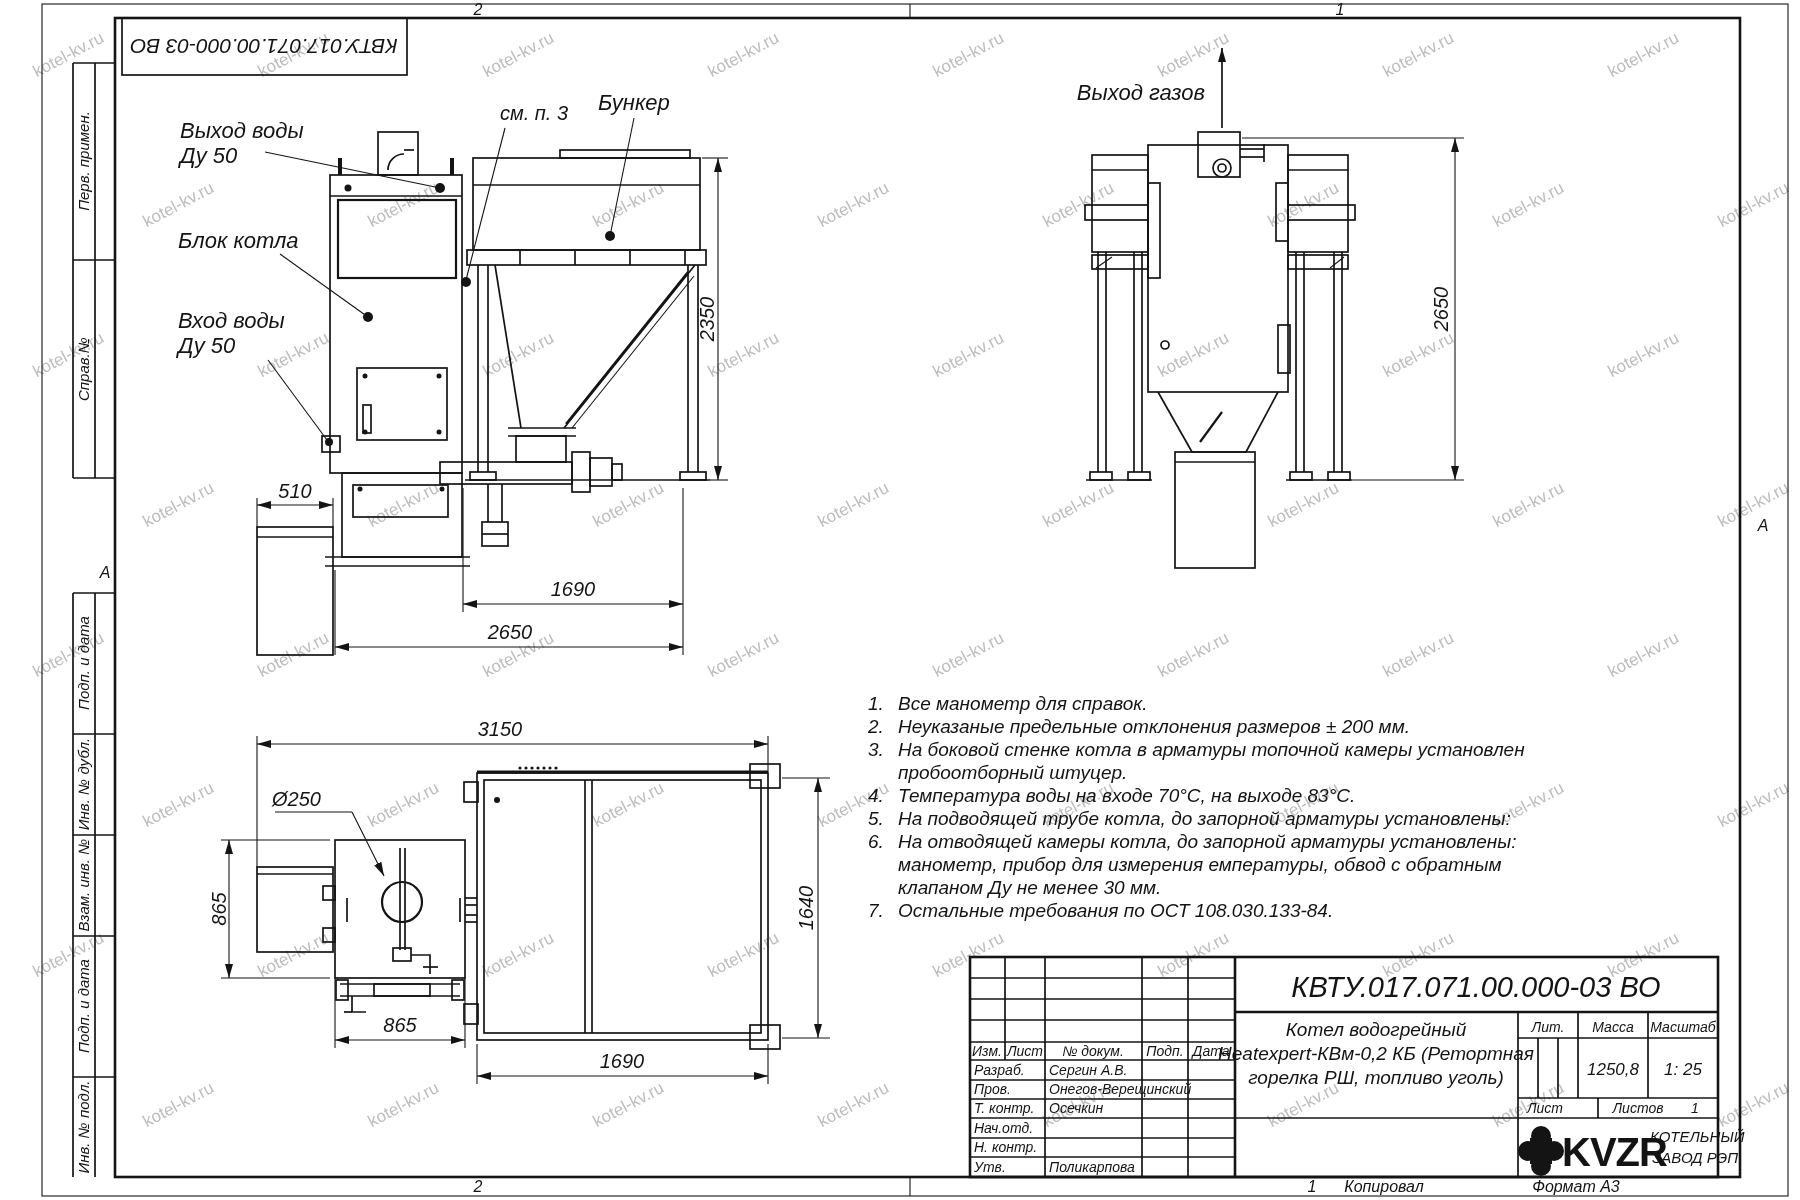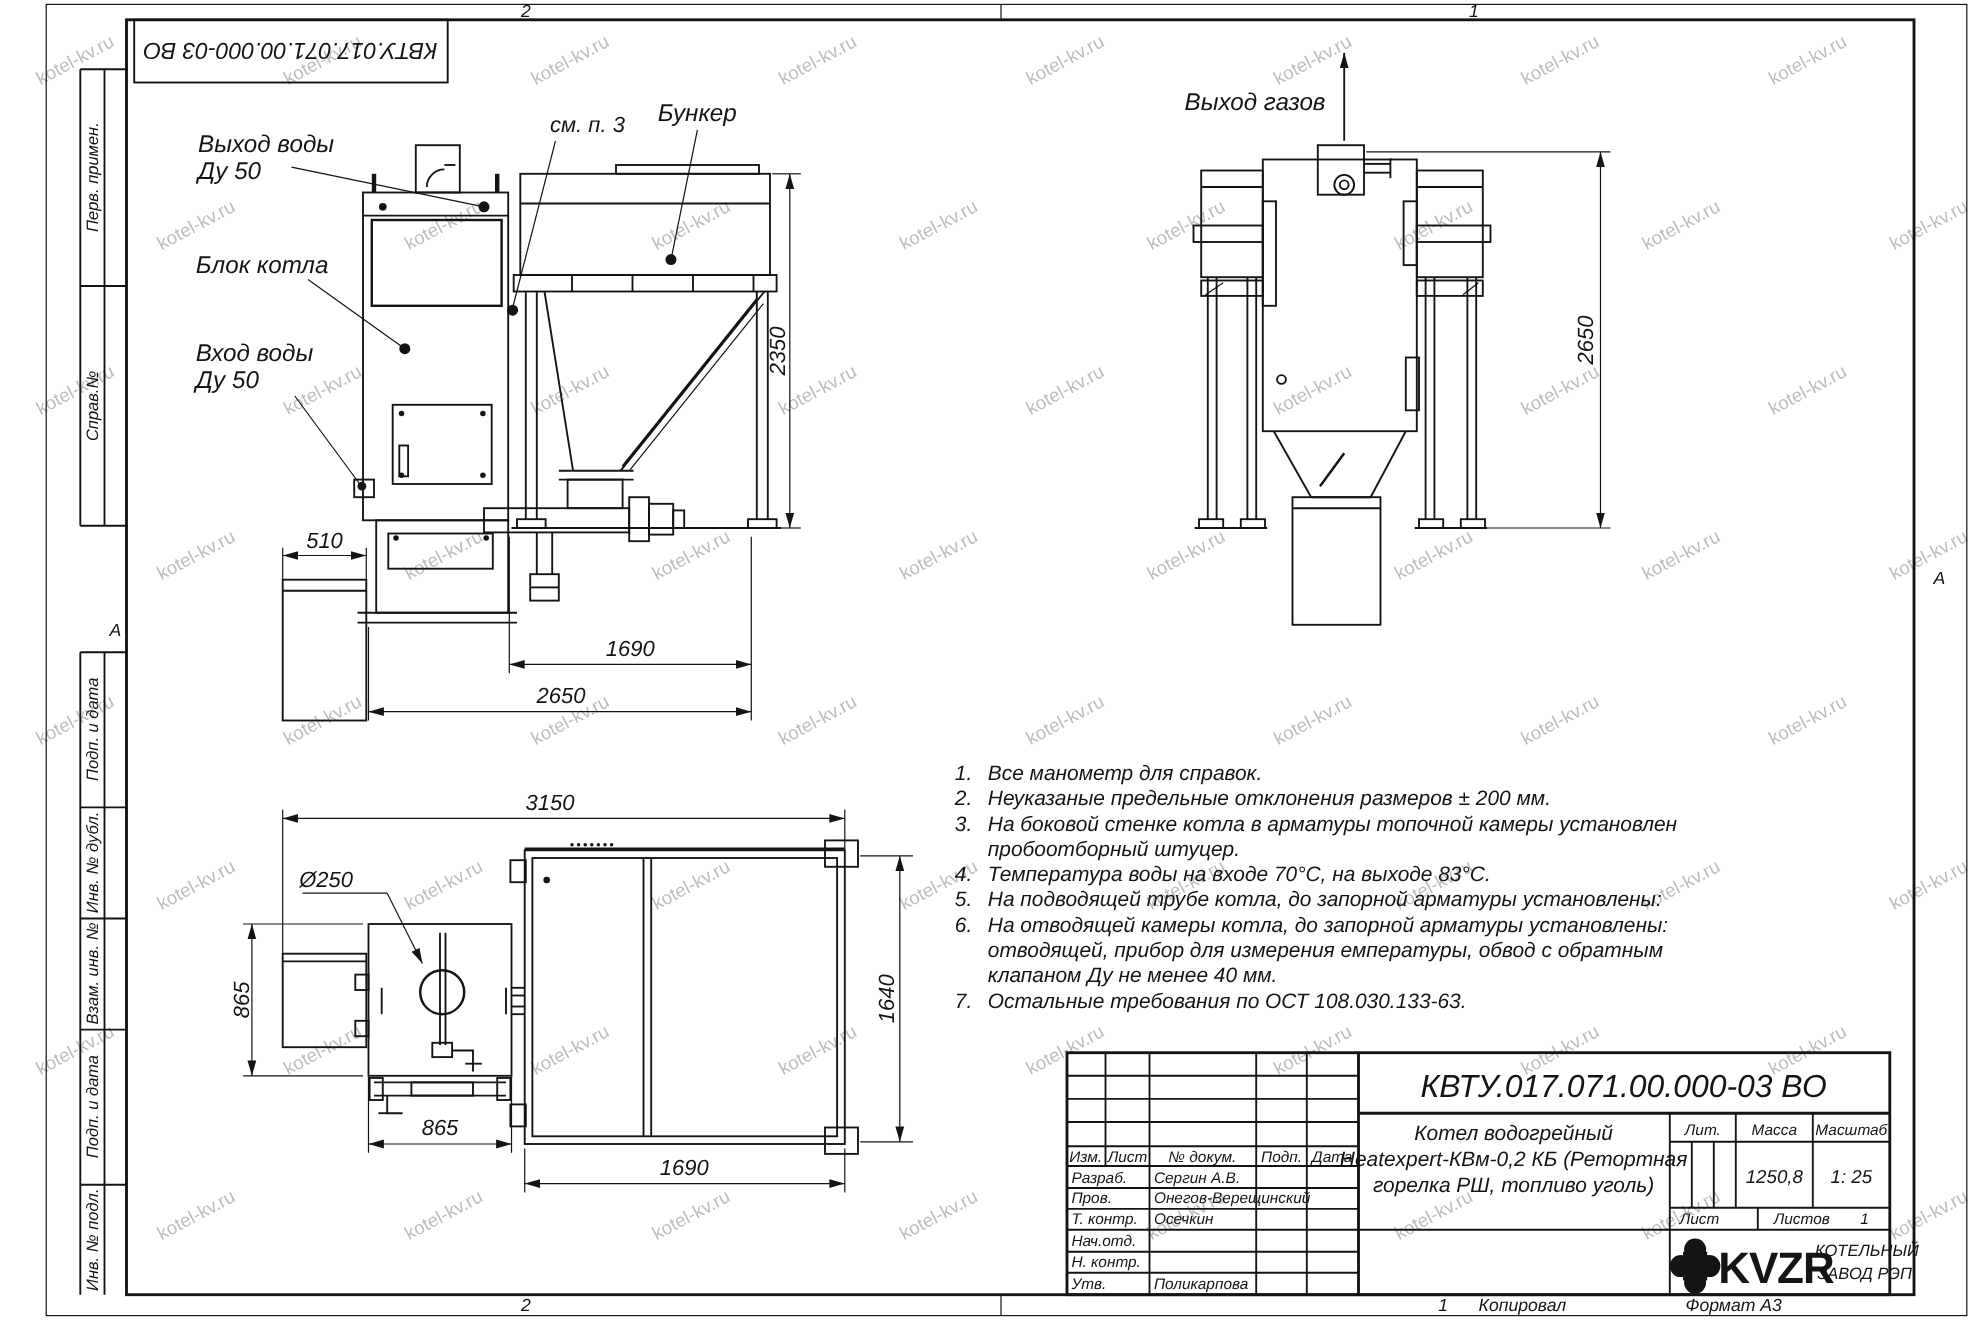--- a/index.html
+++ b/index.html
@@ -486,25 +486,25 @@
     <div class="note-row">
         <span class="note-num">5.</span>
         <span class="note-text">На подводящей трубе котла, до запорной арматуры установлены:</span>
       </div>
     <div class="note-row">
         <span class="note-num">6.</span>
         <span class="note-text">На отводящей камеры котла, до запорной арматуры установлены:</span>
       </div>
     <div class="note-row">
         <span class="note-num"></span>
-        <span class="note-text">отводящей, прибор для измерения емпературы, обвод с обратным</span>
+        <span class="note-text">манометр, прибор для измерения емпературы, обвод с обратным</span>
       </div>
     <div class="note-row">
         <span class="note-num"></span>
-        <span class="note-text">клапаном Ду не менее 40 мм.</span>
+        <span class="note-text">клапаном Ду не менее 30 мм.</span>
       </div>
     <div class="note-row">
         <span class="note-num">7.</span>
-        <span class="note-text">Остальные требования по ОСТ 108.030.133-63.</span>
+        <span class="note-text">Остальные требования по ОСТ 108.030.133-84.</span>
       </div>
   </div>
 
 </div>
 
 </body></html>

